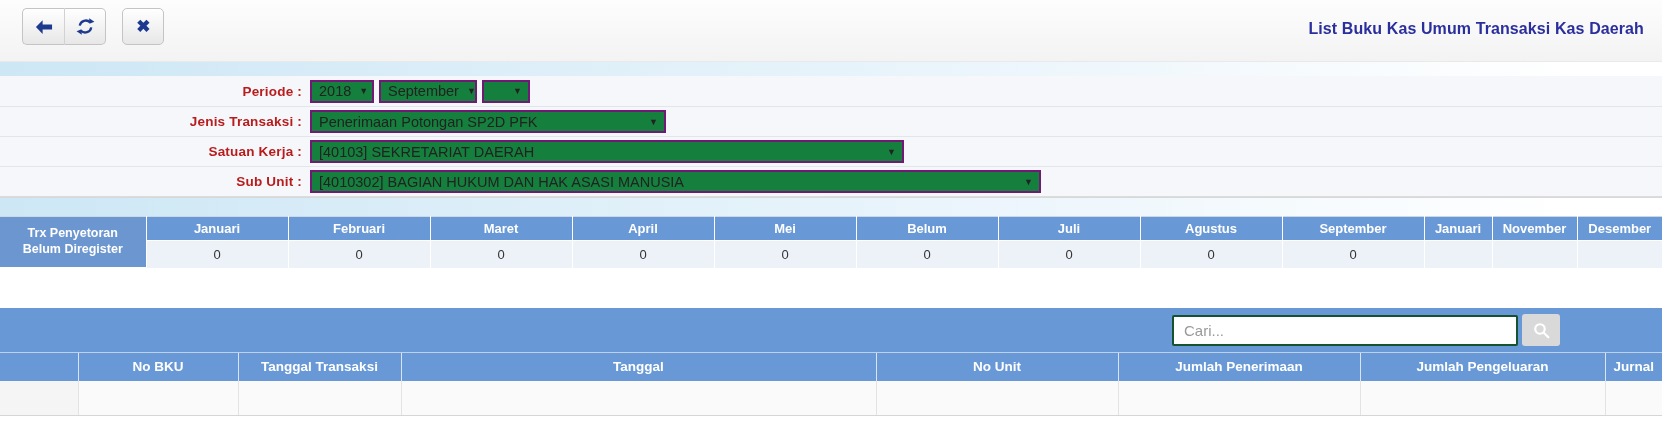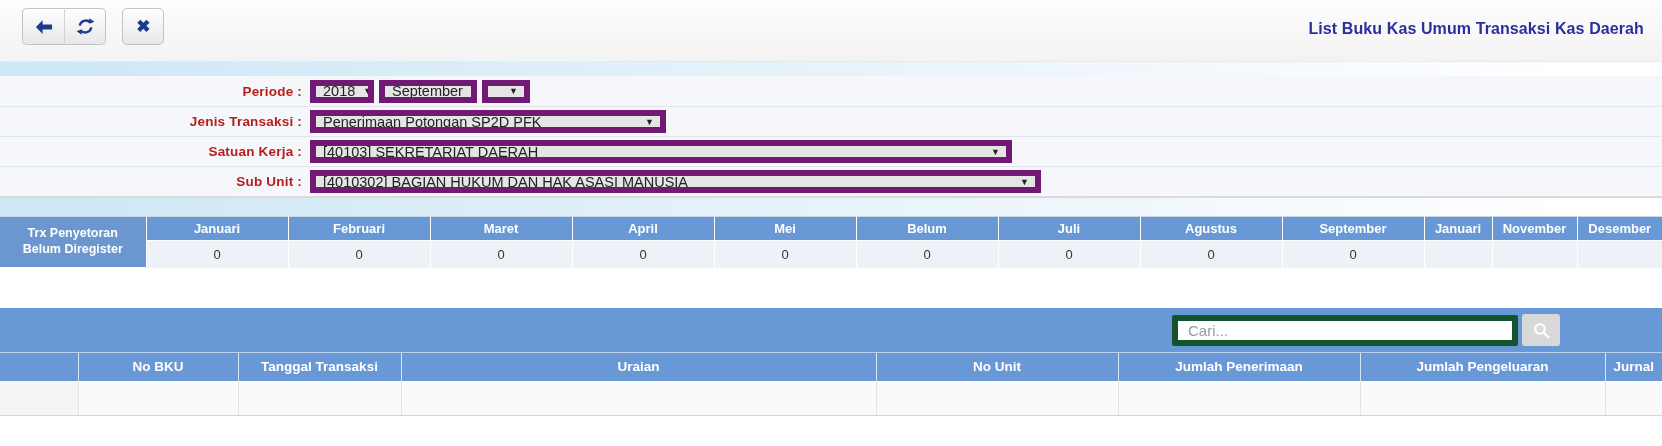--- a/index.html
+++ b/index.html
@@ -46,27 +46,27 @@
   
   .form-section { background:#f5f7fa; border-bottom:1px solid #dcdcdc; }
   .form-row { display:flex; align-items:center; height:30px; border-top:1px solid #e2e5ea; }
   .form-row.first { border-top:none; }
   .form-label {
     width:310px; text-align:right; padding-right:8px;
     font-weight:bold; font-size:13.5px; color:#b91c1c; letter-spacing:0.2px;
   }
   .select {
     display:inline-flex; align-items:center; justify-content:space-between;
-    background:#e5e5e5; border:6px solid #701a75; height:23px;
+    background:#15803d; border:2px solid #701a75; height:23px;
     padding:0 6px 0 7px; margin-right:5px; cursor:pointer;
     font-size:14.5px; color:#222; white-space:nowrap; overflow:hidden;
   }
   .sel-arrow { font-size:9px; color:#222; margin-left:8px; flex:0 0 auto; }
   .w-year { width:64px; } .w-month { width:98px; } .w-extra { width:48px; }
-  .w-jenis { width:356px; } .w-satker { width:702px; } .w-subunit { width:731px; }
+  .w-jenis { width:356px; } .w-satker { width:594px; } .w-subunit { width:731px; }
 
   
   .month-table { width:1662px; border-collapse:collapse; table-layout:fixed; border-top:1px solid #cdd8e6;border-radius:16px; }
   .month-table th {
     background:#6899d6; color:#fff; font-size:13px; font-weight:bold;
     height:24px; border-right:1px solid #fff; border-bottom:1px solid #fff;
     padding:0 2px; overflow:hidden;
   }
   .month-table th.rowhdr { background:#6b96cf; font-size:12.5px; line-height:1.25; padding:2px 12px; }
   .month-table td {
@@ -77,21 +77,21 @@
 
   .gap { height:40px; background:#fff; }
 
   
   .tx-panel { background:#6899d6; }
   .search-row {
     height:44px; display:flex; justify-content:flex-end; align-items:center;
     padding-right:102px;
   }
   .search-input {
-    width:346px; height:31px; border:6px solid #14532d; border-radius:2px;
+    width:346px; height:31px; border:2px solid #14532d; border-radius:2px;
     padding:0 10px; font-size:15px; color:#1d4ed8; outline:none;
     font-family:"Liberation Sans", sans-serif;
   }
   .search-input::placeholder { color:#9a9a9a; }
   .search-btn {
     width:38px; height:32px; margin-left:4px;
     background:#d9d9d9; border:none; border-radius:3px;
     display:flex; align-items:center; justify-content:center; cursor:pointer;
   }
   .tx-table { width:1662px; border-collapse:collapse; table-layout:fixed; }
@@ -249,21 +249,21 @@
         <col style="width:242px">
         <col style="width:242px">
       <col style="width:245px">
         <col style="width:57px">
     </colgroup>
     <thead>
       <tr>
         <th></th>
         <th>No BKU</th>
         <th>Tanggal Transaksi</th>
-        <th>Uraian</th>
+        <th>Tanggal</th>
         <th>No Unit</th>
         <th>Jumlah Penerimaan</th>
         <th>Jumlah Pengeluaran</th>
         <th>Jurnal</th>
       </tr>
     </thead>
     <tbody>
       <tr>
         <td></td>
         <td></td>

